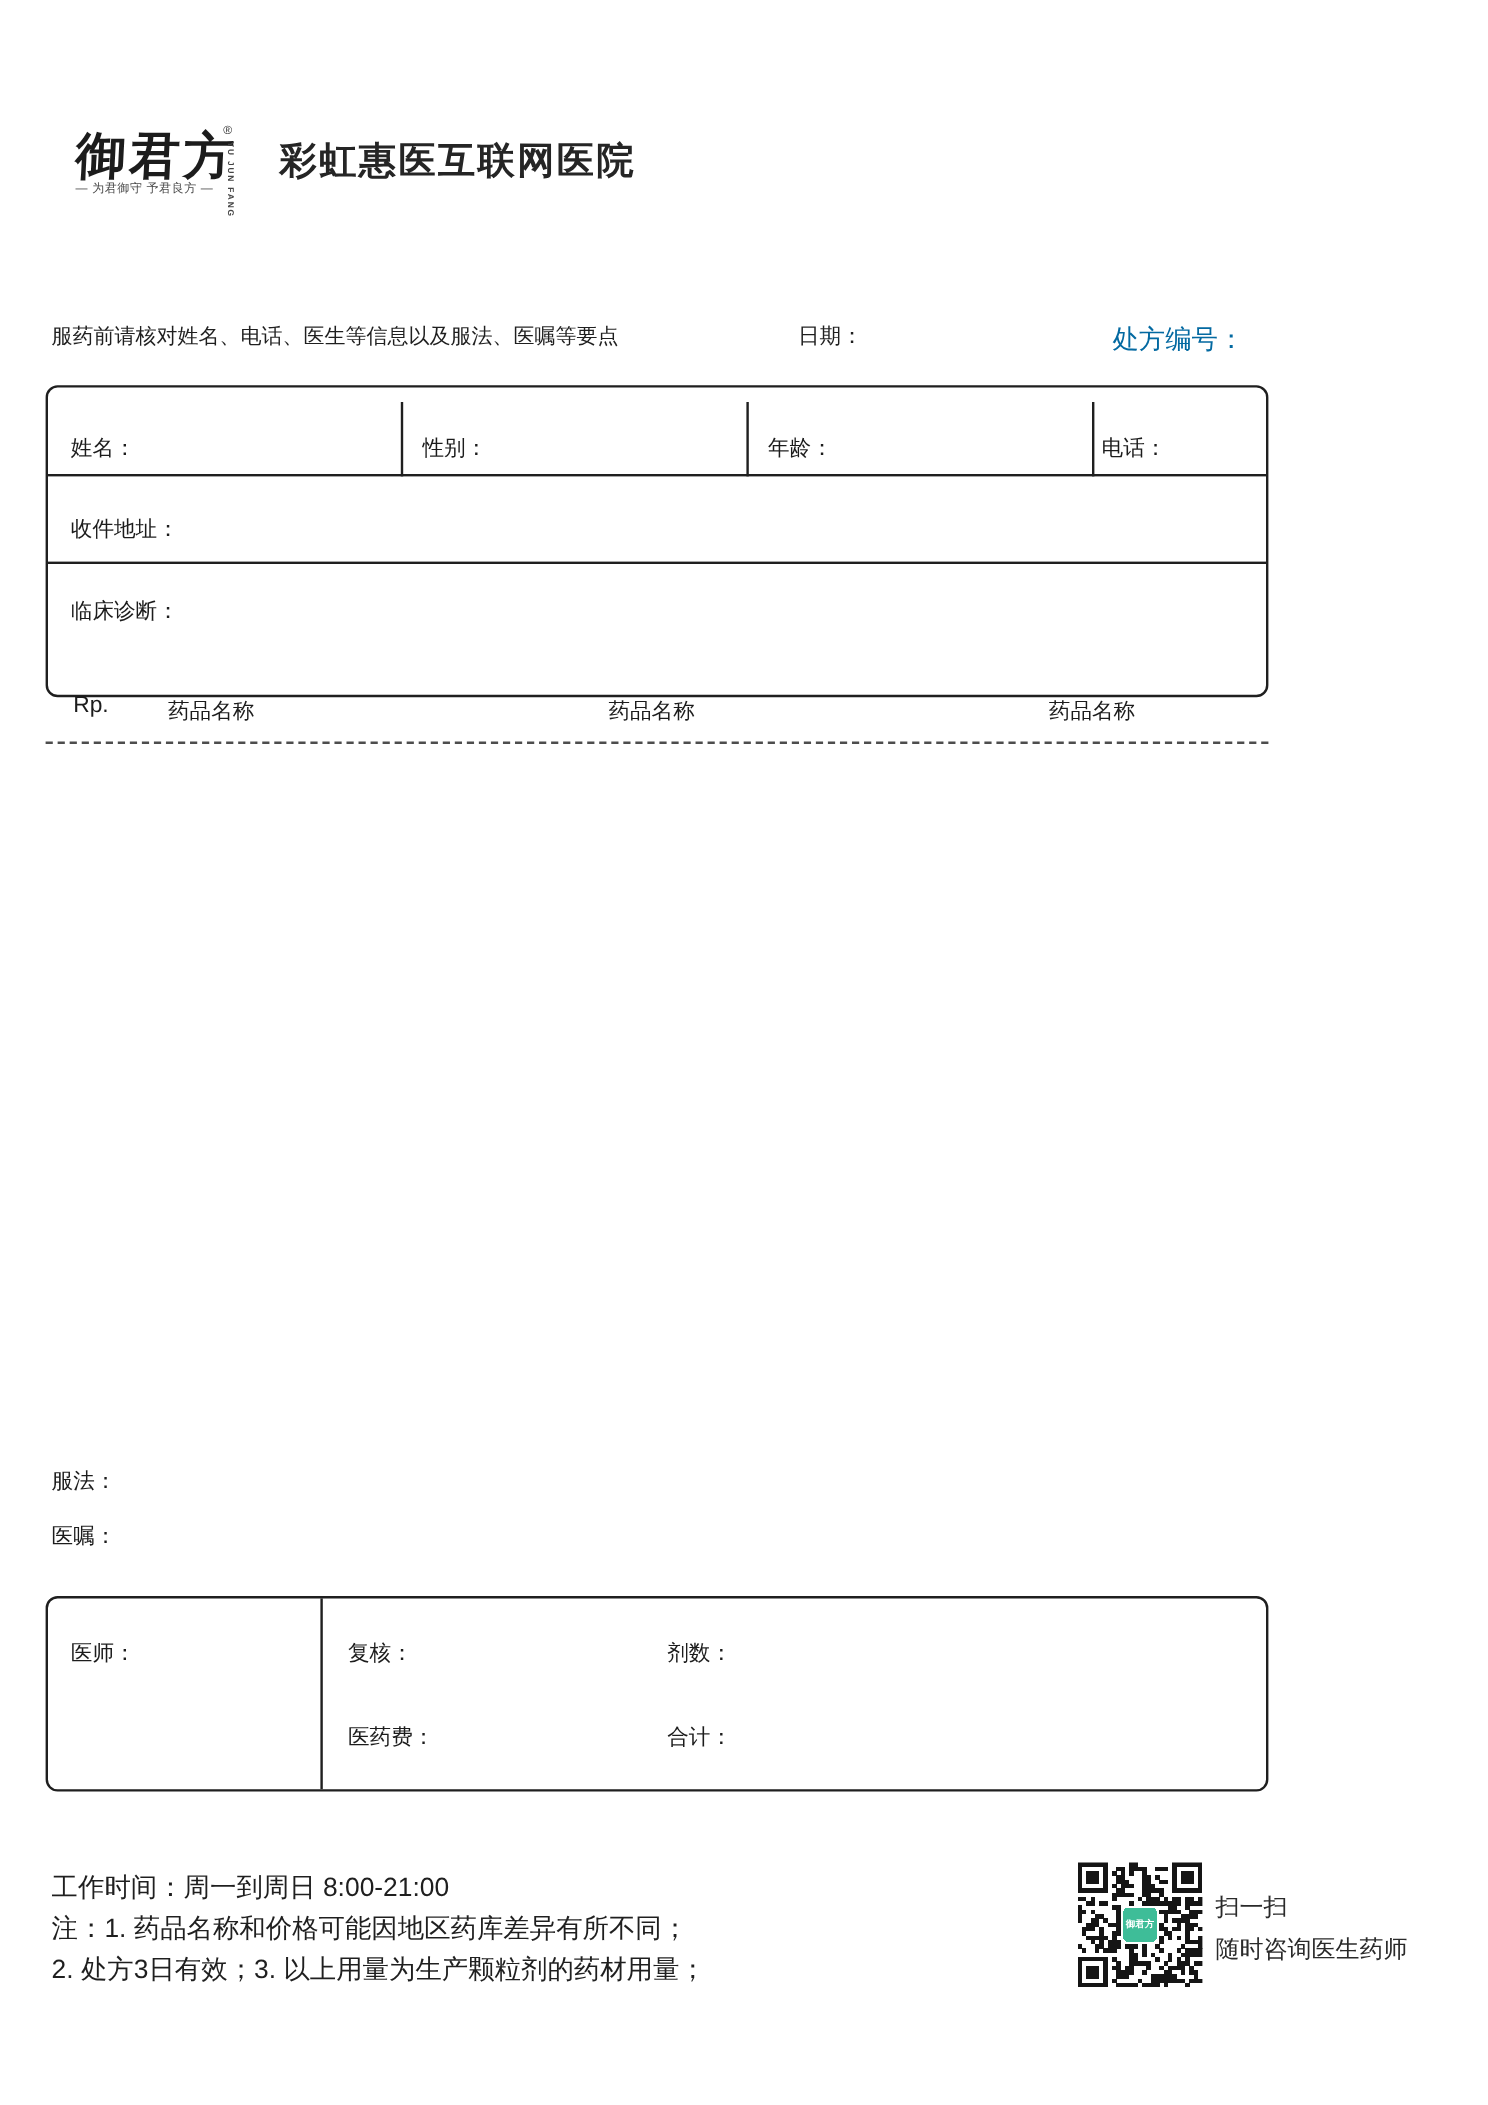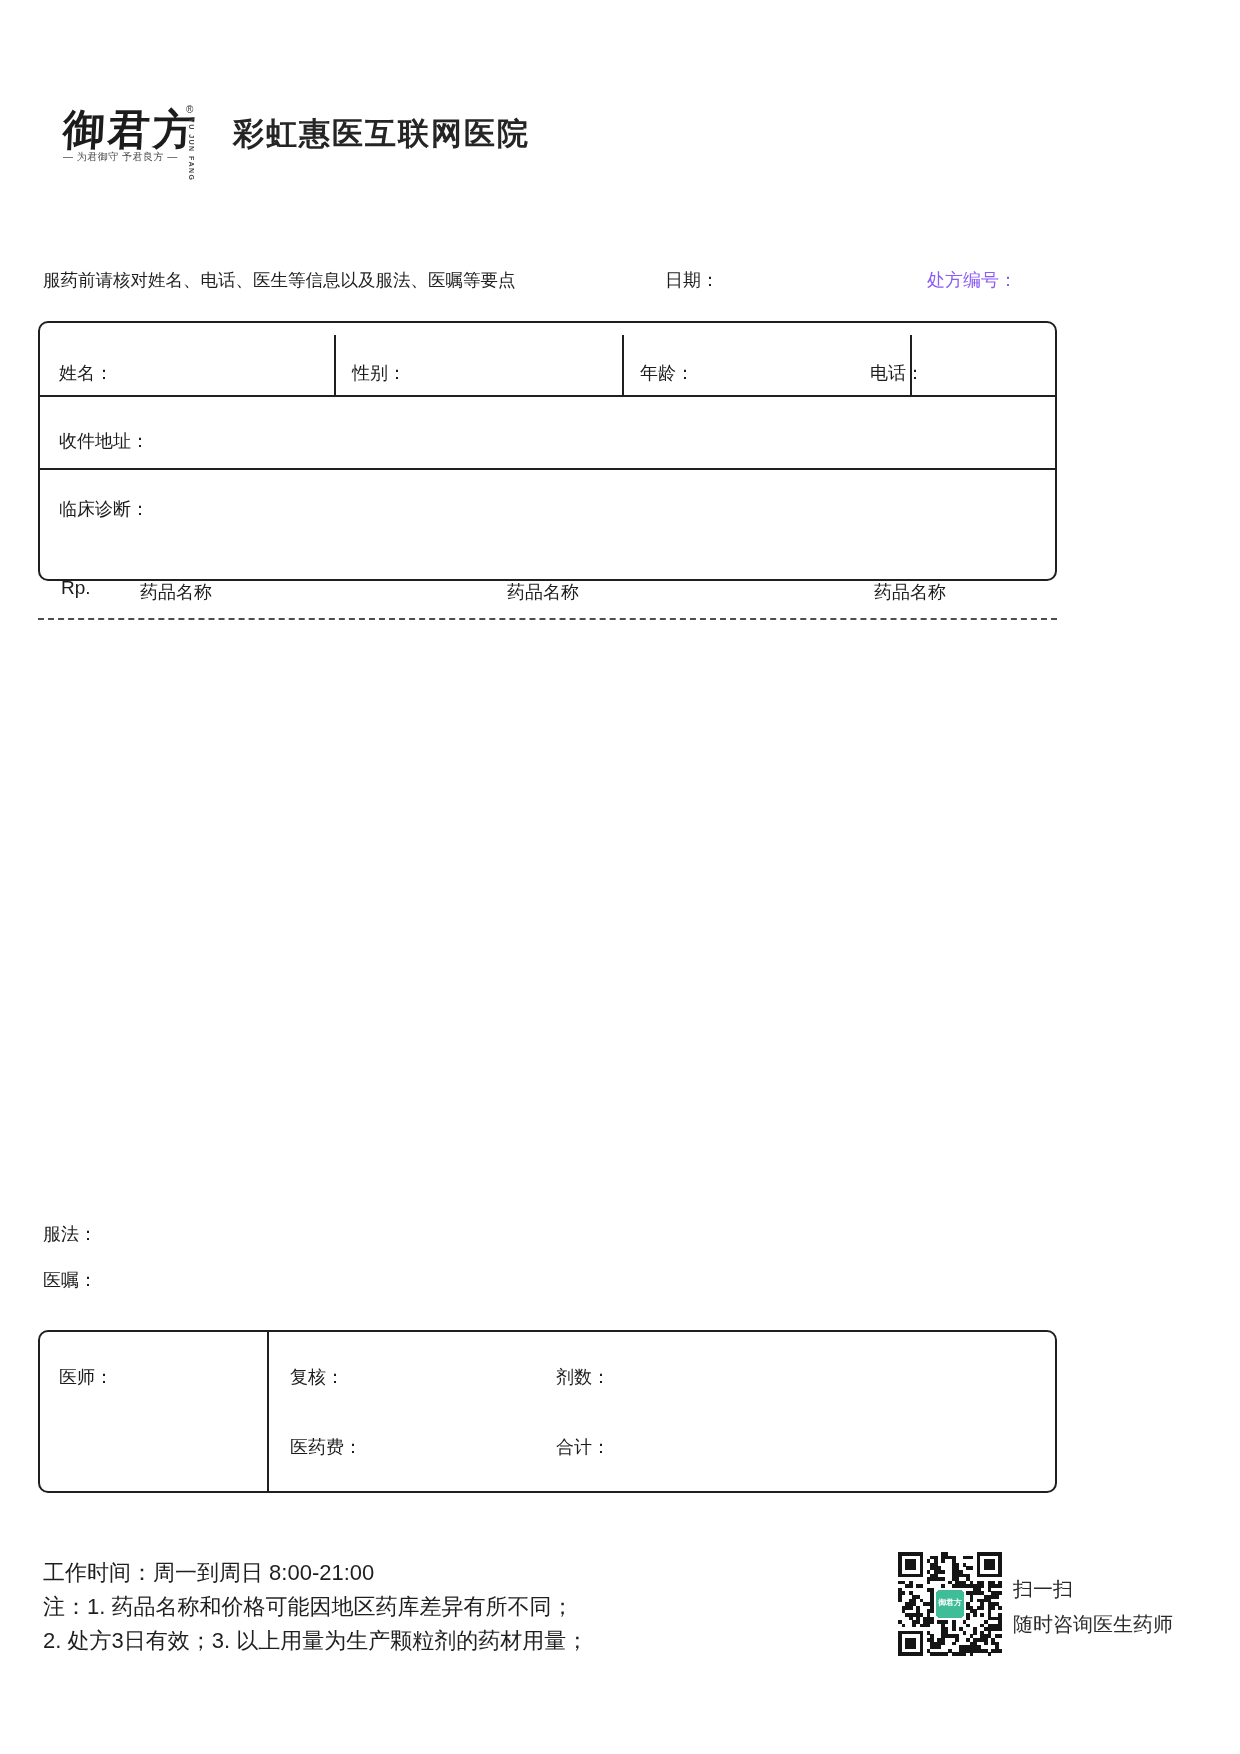--- a/index.html
+++ b/index.html
@@ -35,21 +35,21 @@
   }
   .hospital-title{
     left:233px;top:113px;
     font-size:31px;font-weight:900;letter-spacing:2px;color:#252525;
     white-space:nowrap;
   }
 
   
   .notice{left:43px;top:268px;font-size:17.5px;color:#1f1f1f;white-space:nowrap;}
   .date-label{left:665px;top:268px;font-size:18px;color:#1f1f1f;}
-  .rx-label{left:927px;top:268px;font-size:18px;color:#8b5cf6;}
+  .rx-label{left:927px;top:268px;font-size:22px;color:#0369a1;}
 
   
   .patient-box{
     left:38px;top:321px;width:1019px;height:260px;
     border:2px solid #1f1f1f;border-radius:10px;
     box-sizing:border-box;
   }
   .pbox-vline{position:absolute;top:12px;height:62px;width:0;border-left:2px solid #1f1f1f;}
   .pbox-hline{position:absolute;left:0;right:0;height:0;border-top:2px solid #1f1f1f;}
   .pbox-label{position:absolute;font-size:18px;color:#1c1c1c;white-space:nowrap;}
@@ -98,21 +98,21 @@
   <div class="abs date-label">日期：</div>
   <div class="abs rx-label">处方编号：</div>
 
   <div class="abs patient-box">
     <div class="pbox-vline" style="left:294px"></div>
     <div class="pbox-vline" style="left:582px"></div>
     <div class="pbox-vline" style="left:870px"></div>
     <div class="pbox-label" style="left:19px;top:38px">姓名：</div>
     <div class="pbox-label" style="left:312px;top:38px">性别：</div>
     <div class="pbox-label" style="left:600px;top:38px">年龄：</div>
-    <div class="pbox-label" style="left:830px;top:38px">电话：</div>
+    <div class="pbox-label" style="left:878px;top:38px">电话：</div>
     <div class="pbox-hline" style="top:72px"></div>
     <div class="pbox-label" style="left:19px;top:106px">收件地址：</div>
     <div class="pbox-hline" style="top:145px"></div>
     <div class="pbox-label" style="left:19px;top:174px">临床诊断：</div>
   </div>
 
   <div class="abs rp-label">Rp.</div>
   <div class="abs drug-header" style="left:140px">药品名称</div>
   <div class="abs drug-header" style="left:507px">药品名称</div>
   <div class="abs drug-header" style="left:874px">药品名称</div>

